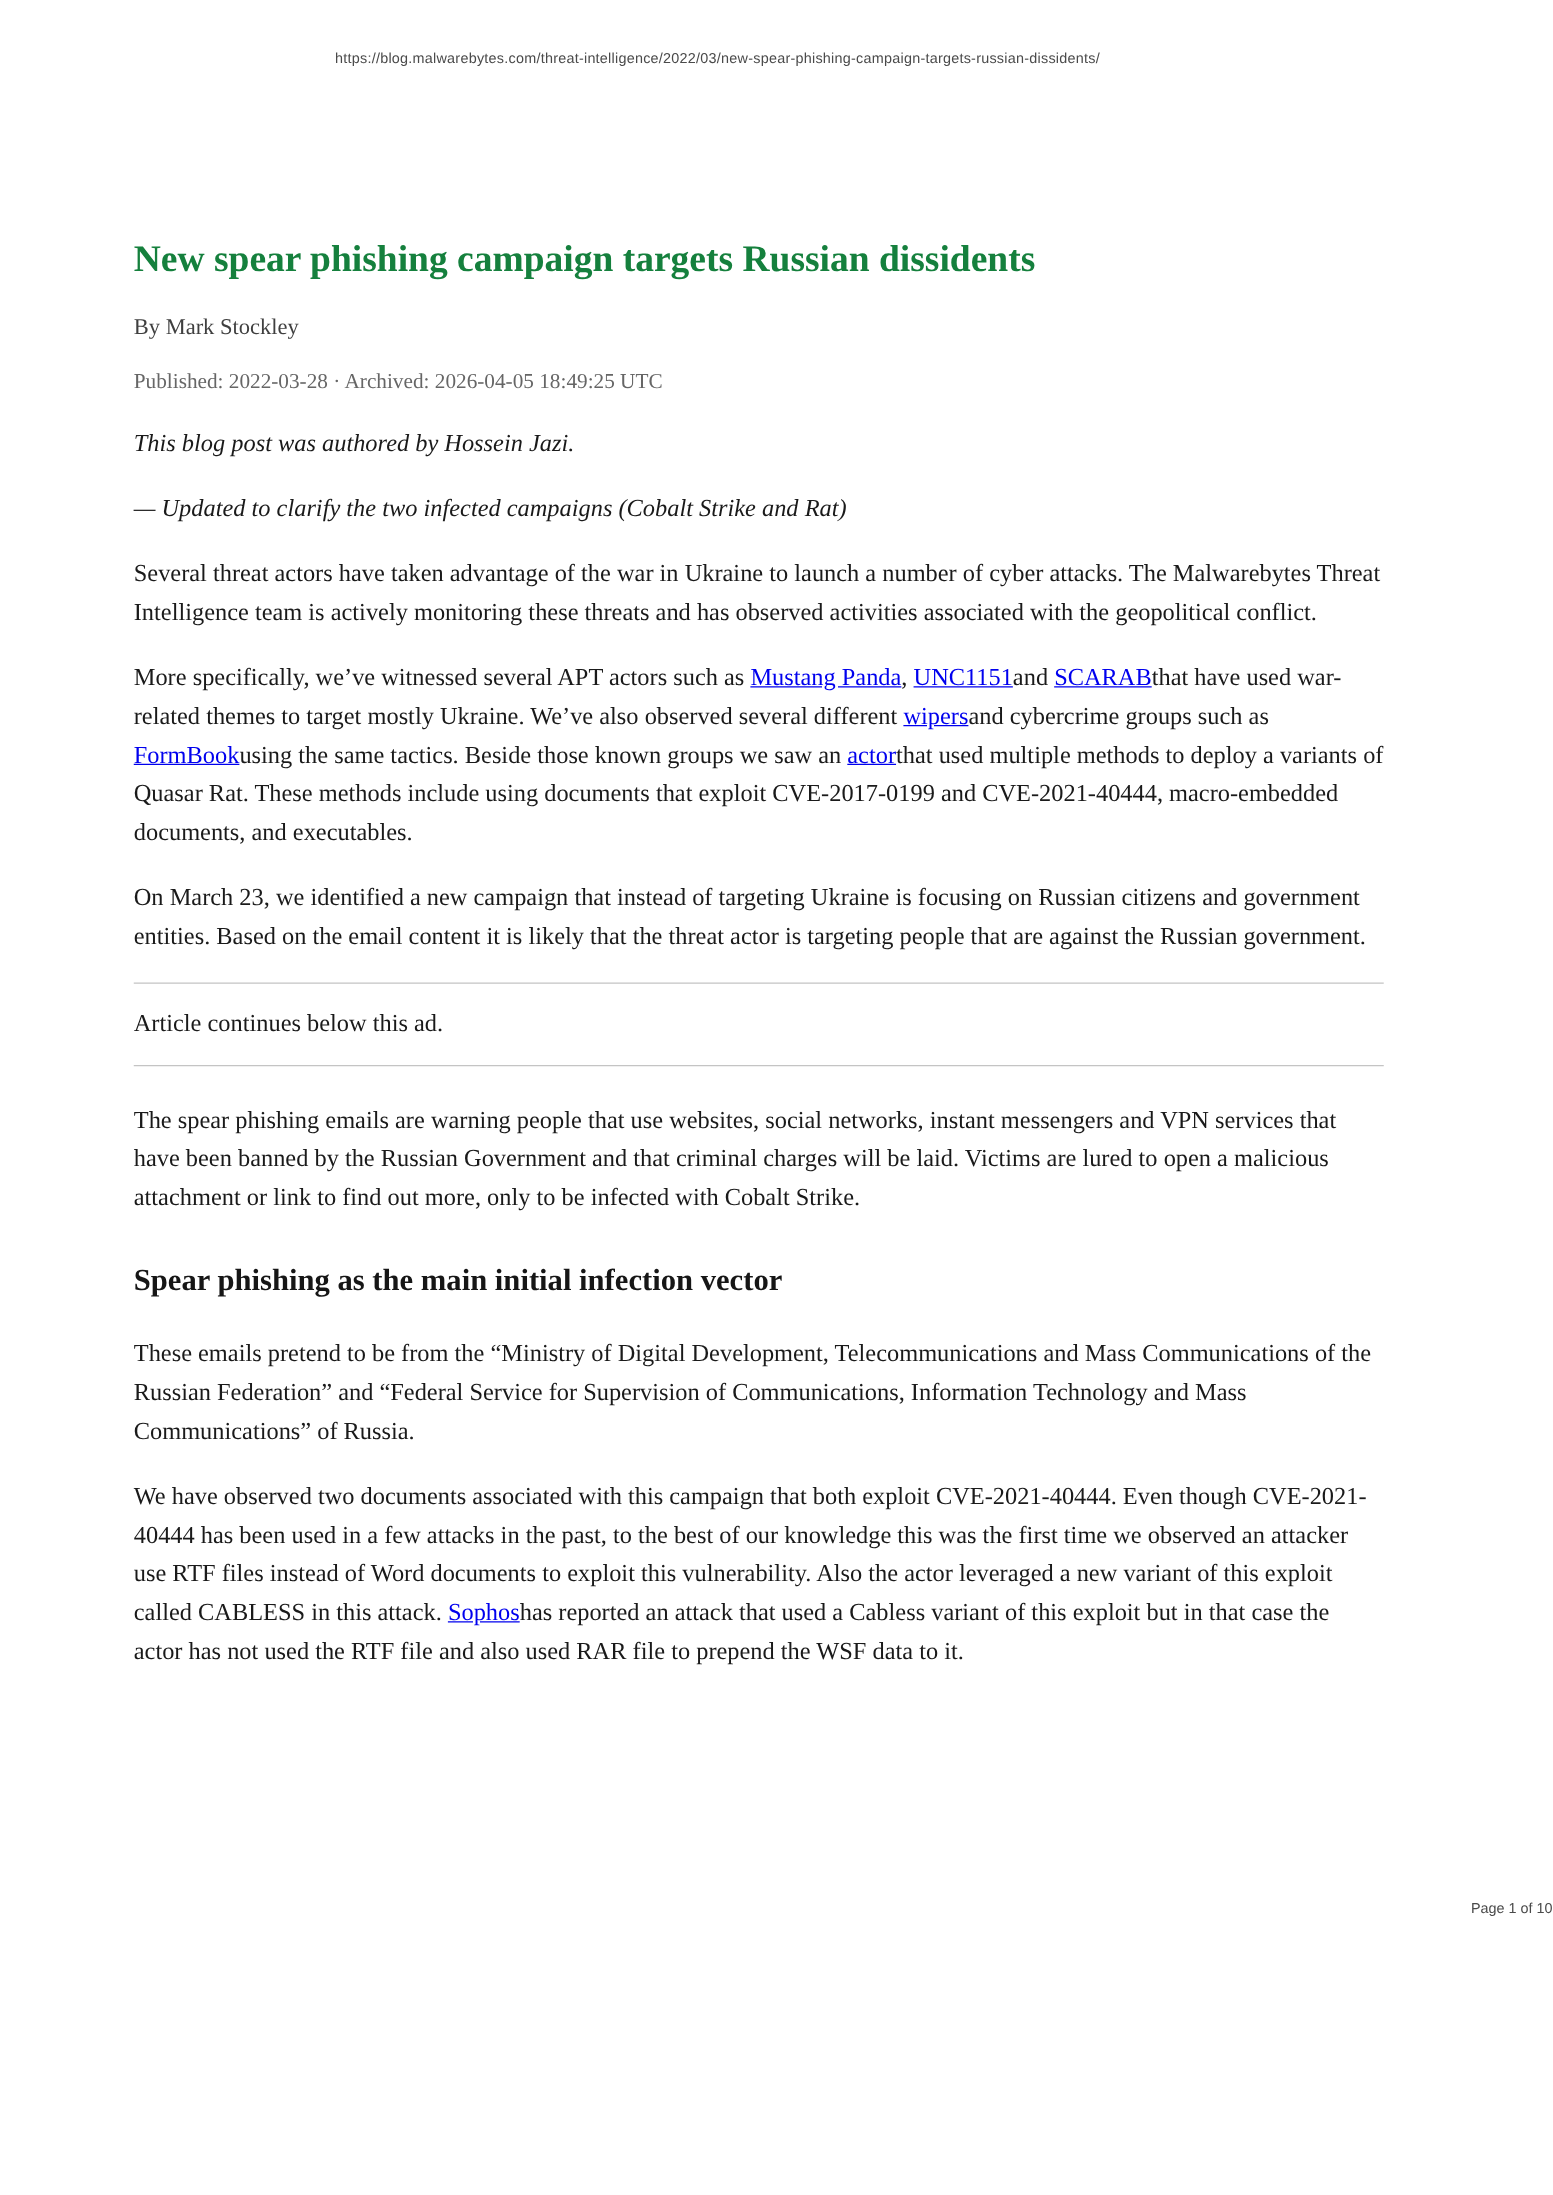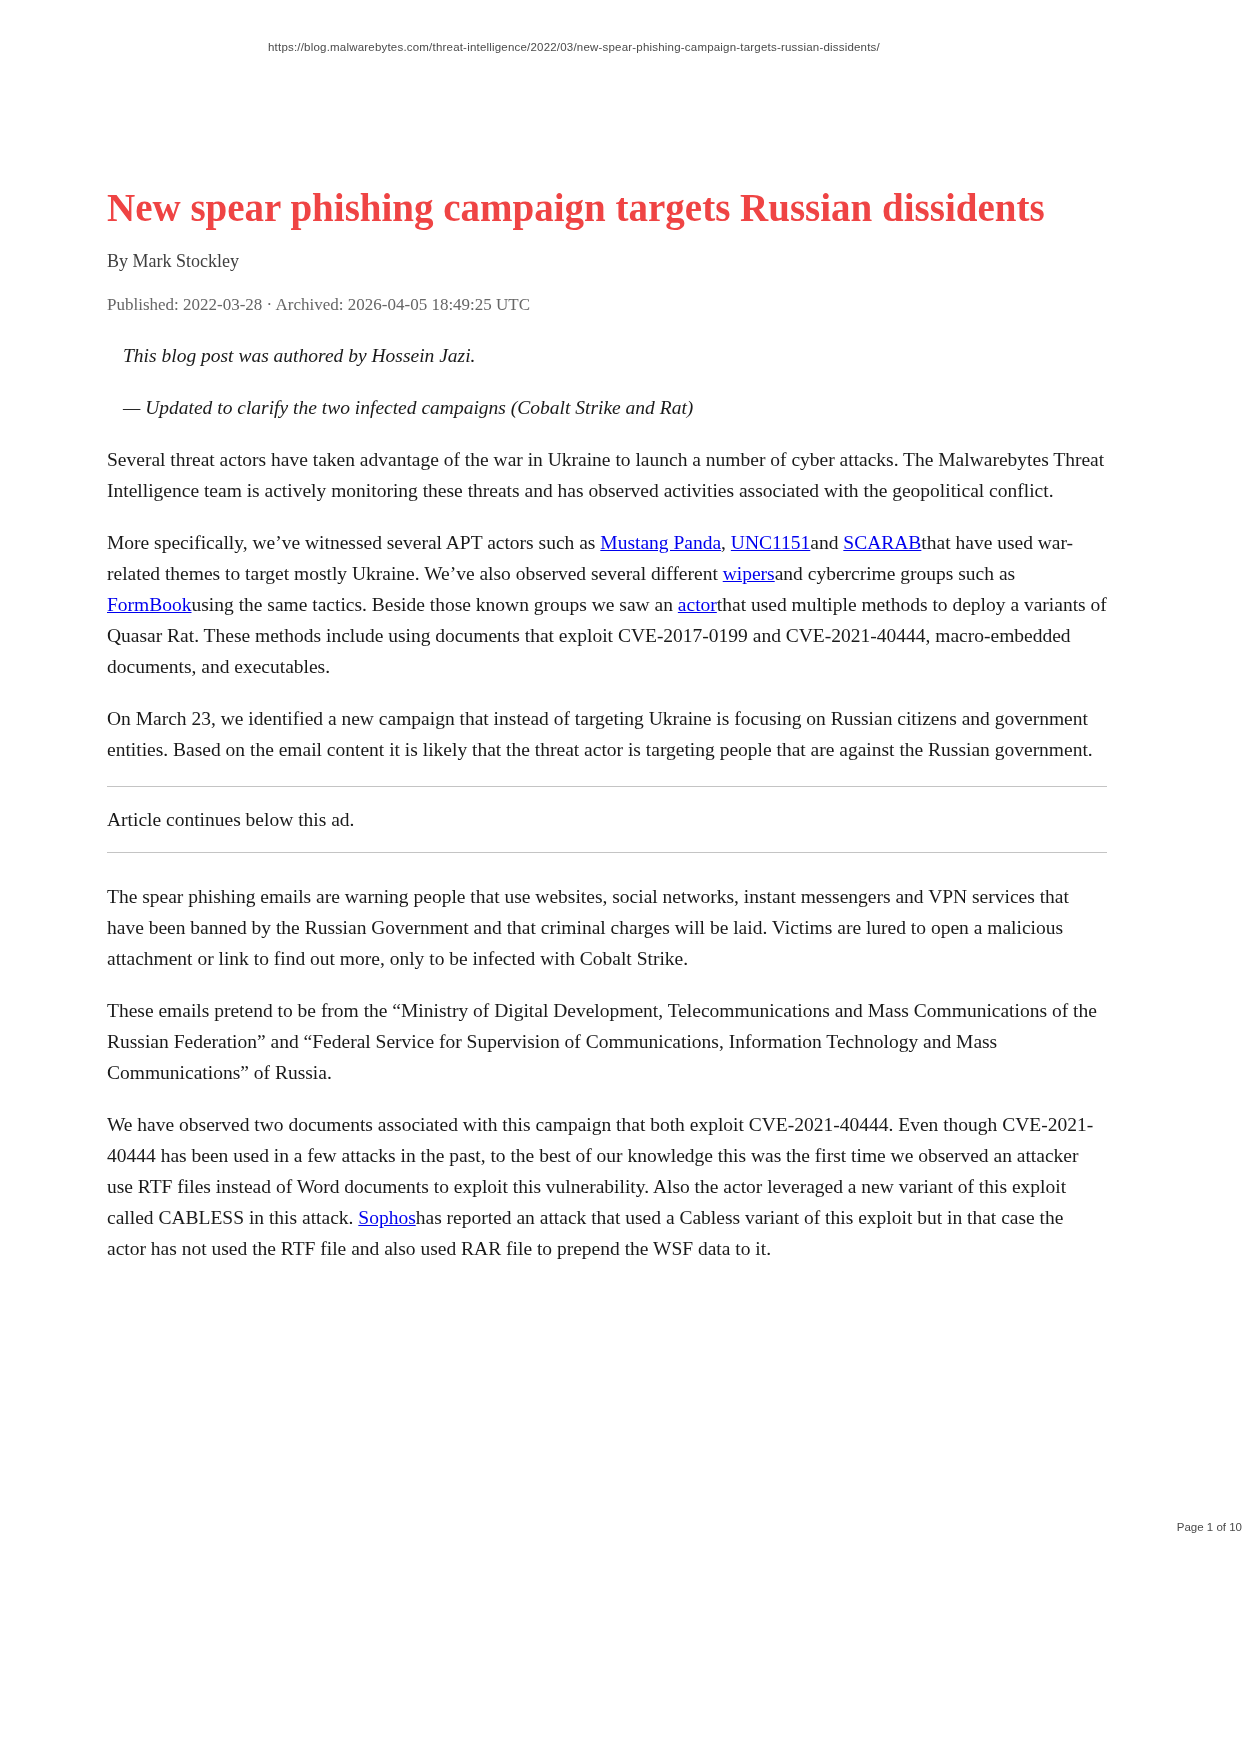--- a/index.html
+++ b/index.html
@@ -32,40 +32,40 @@
     font-family:"Liberation Sans", sans-serif;
     font-size:11.5px;
     color:var(--faint);
   }
   .article{
     position:absolute; top:0; left:107px;
     width:1000px;
     padding-top:190px;
   }
   h1.title{
-    font-size:39px; line-height:36px;
+    font-size:30px; line-height:36px;
     margin:0 0 24px;
     font-weight:bold;
-    color:#ef4444;
+    color:#15803d;
   }
   .byline{
     font-size:18px; line-height:22px;
     margin:0 0 22px;
     color:#3f3f3f;
   }
   .meta{
     font-size:17px; line-height:22px;
     margin:0 0 24px;
     color:var(--muted);
   }
   .article p{
     font-size:19.5px; line-height:31px;
     margin:0 0 21px;
   }
-  p.note{ font-style:italic;margin-left:16px; }
+  p.note{ font-style:italic; }
   h2.section-heading{
     font-size:24.5px; line-height:30px;
     margin:36px 0 28px;
     font-weight:bold;
     color:#161616;
   }
   .ad-break{ margin:10px 0 28px; }
   .ad-break .rule{
     border:none; border-top:1px solid var(--rule);
     height:0; margin:0;
@@ -91,18 +91,19 @@
       <p class="note"><span>— Updated to clarify the two infected campaigns (Cobalt Strike and Rat)</span></p>
       <p><span>Several threat actors have taken advantage of the war in Ukraine to launch a number of cyber attacks. The Malwarebytes Threat Intelligence team is actively monitoring these threats and has observed activities associated with the geopolitical conflict.</span></p>
       <p><span>More specifically, we’ve witnessed several APT actors such as </span><a class="link" href="#">Mustang Panda</a><span>, </span><a class="link" href="#">UNC1151</a><span>and </span><a class="link" href="#">SCARAB</a><span>that have used war-related themes to target mostly Ukraine. We’ve also observed several different </span><a class="link" href="#">wipers</a><span>and cybercrime groups such as </span><a class="link" href="#">FormBook</a><span>using the same tactics. Beside those known groups we saw an </span><a class="link" href="#">actor</a><span>that used multiple methods to deploy a variants of Quasar Rat. These methods include using documents that exploit CVE-2017-0199 and CVE-2021-40444, macro-embedded documents, and executables.</span></p>
       <p><span>On March 23, we identified a new campaign that instead of targeting Ukraine is focusing on Russian citizens and government entities. Based on the email content it is likely that the threat actor is targeting people that are against the Russian government.</span></p>
       <div class="ad-break">
         <div class="rule"></div>
         <p class="ad-text">Article continues below this ad.</p>
         <div class="rule"></div>
       </div>
       <p><span>The spear phishing emails are warning people that use websites, social networks, instant messengers and VPN services that have been banned by the Russian Government and that criminal charges will be laid. Victims are lured to open a malicious attachment or link to find out more, only to be infected with Cobalt Strike.</span></p>
+      <h2 class="section-heading">Spear phishing as the main initial infection vector</h2>
       <p><span>These emails pretend to be from the “Ministry of Digital Development, Telecommunications and Mass Communications of the Russian Federation” and “Federal Service for Supervision of Communications, Information Technology and Mass Communications” of Russia.</span></p>
       <p><span>We have observed two documents associated with this campaign that both exploit CVE-2021-40444. Even though CVE-2021-40444 has been used in a few attacks in the past, to the best of our knowledge this was the first time we observed an attacker use RTF files instead of Word documents to exploit this vulnerability. Also the actor leveraged a new variant of this exploit called CABLESS in this attack. </span><a class="link" href="#">Sophos</a><span>has reported an attack that used a Cabless variant of this exploit but in that case the actor has not used the RTF file and also used RAR file to prepend the WSF data to it.</span></p>
     </div>
 </div>
 
 <div class="print-footer">Page 1 of 10</div>
 
 </body></html>

